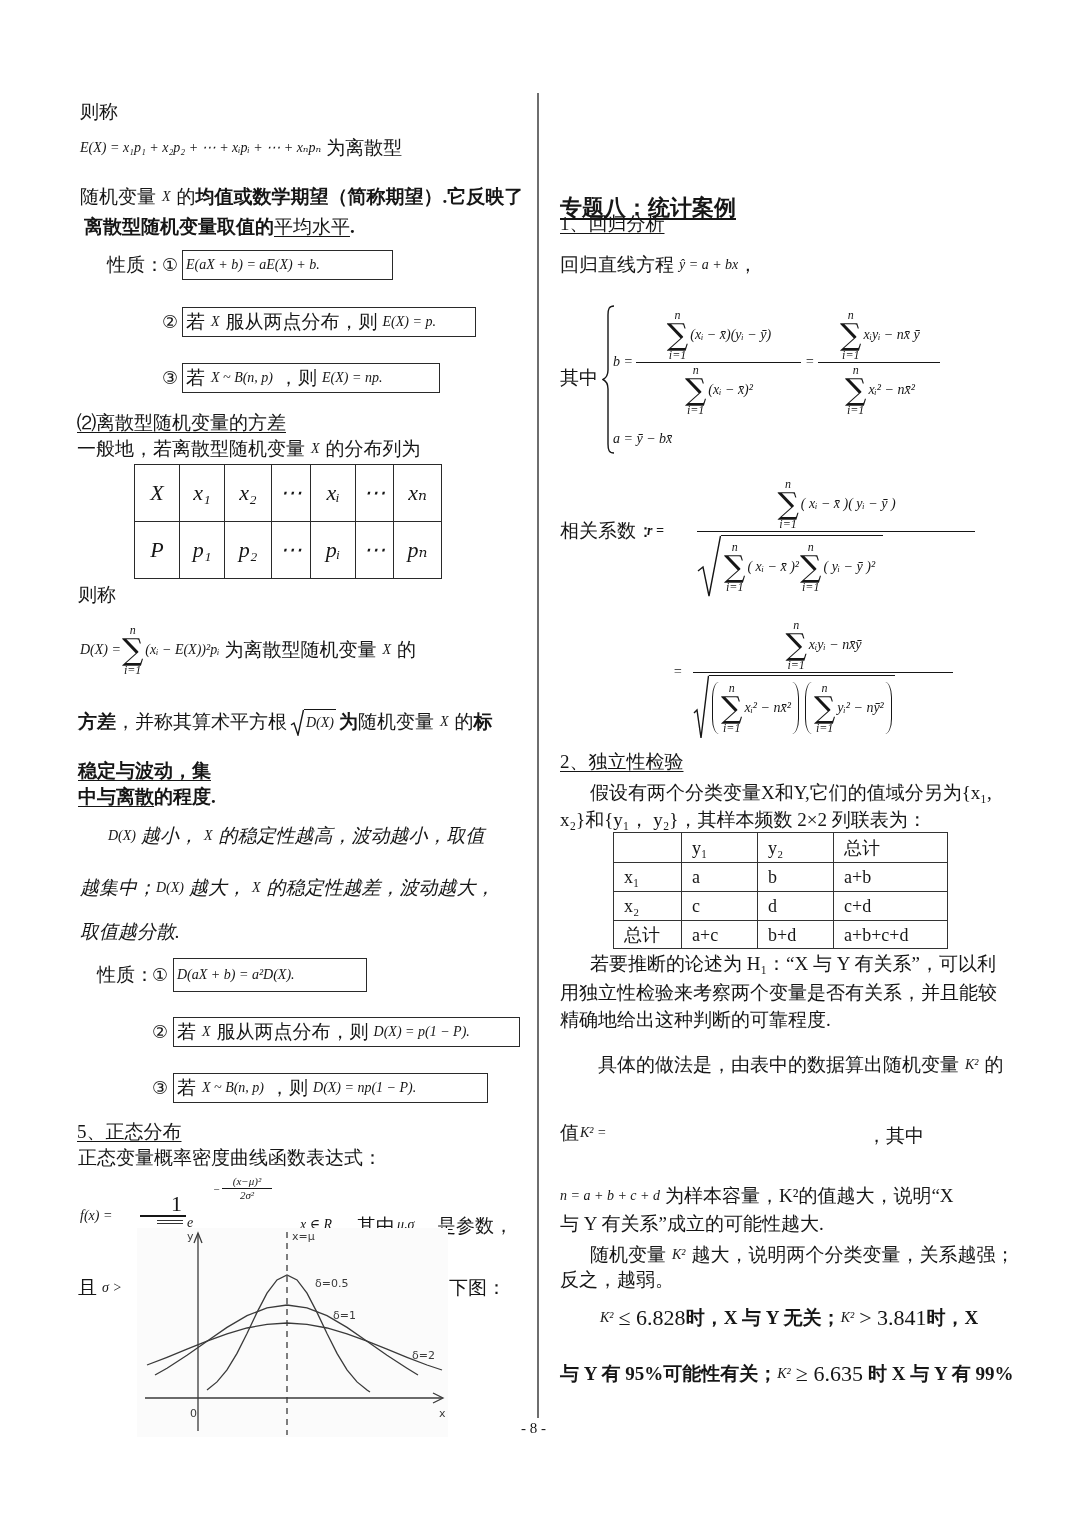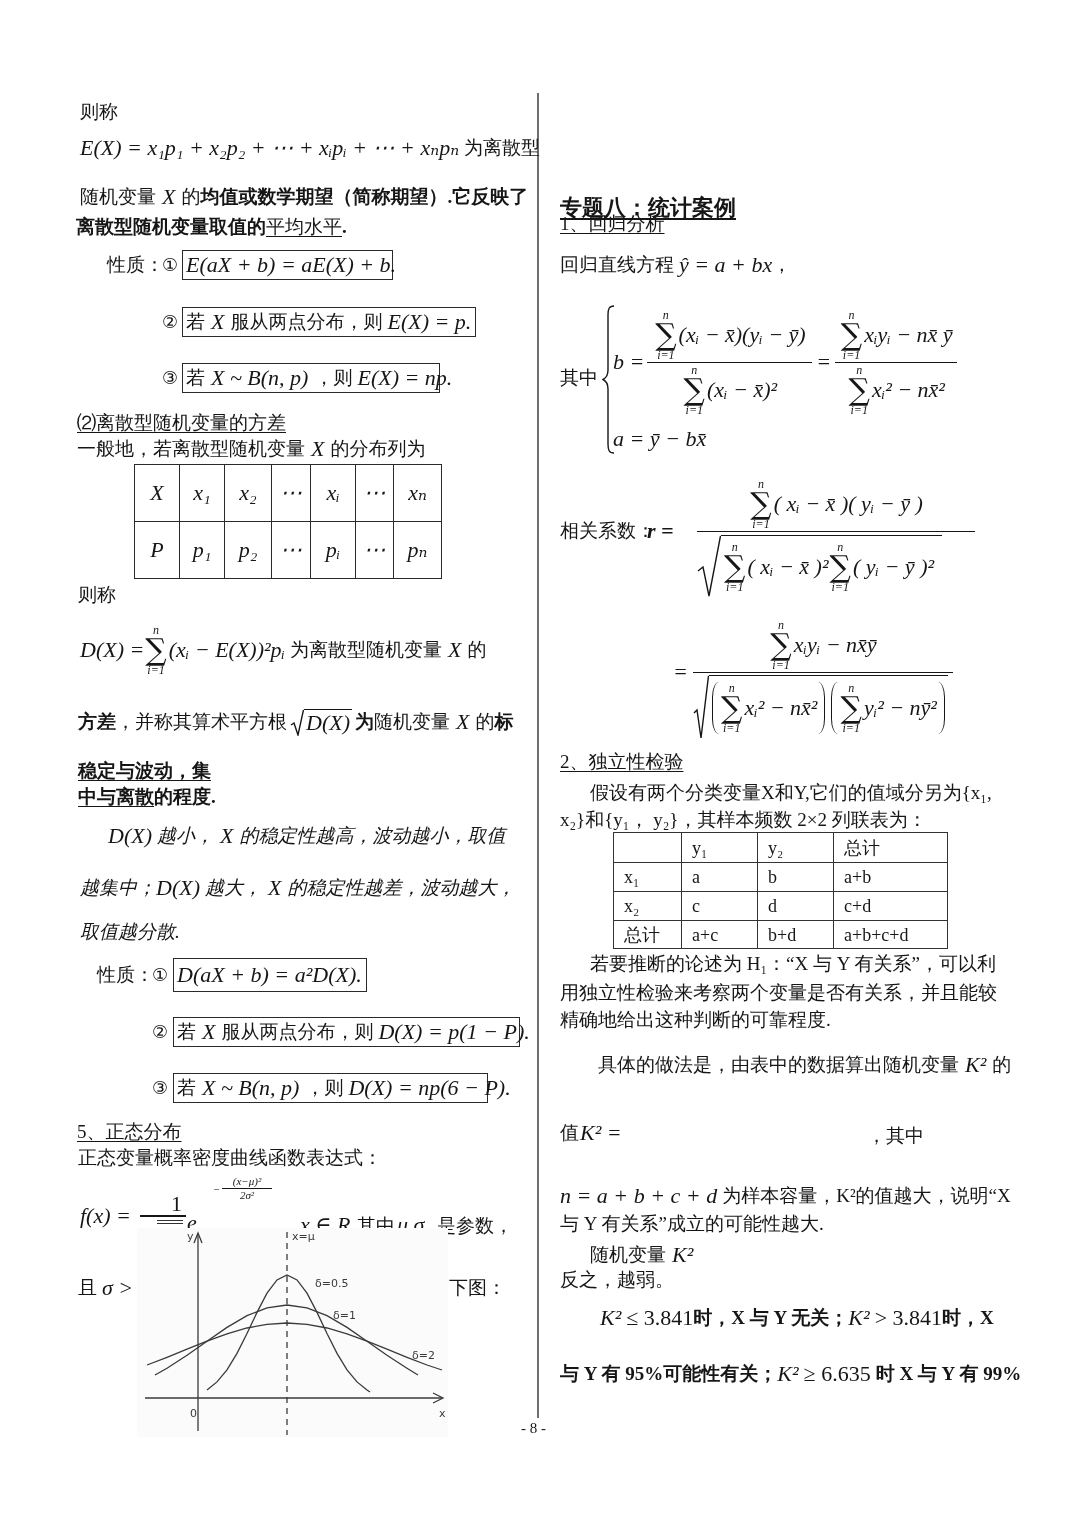--- a/index.html
+++ b/index.html
@@ -2,21 +2,21 @@
 <html><head>
 <meta charset="utf-8">
 <style>
 *{box-sizing:border-box;margin:0;padding:0;}
 html,body{background:#fff;}
 body{width:1080px;height:1527px;}
 #page{position:relative;width:1080px;height:1527px;background:#fff;color:#161616;font-family:"Liberation Serif","DejaVu Serif",serif;font-size:19px;overflow:hidden;padding-left:32px;}
 .ln{position:absolute;white-space:nowrap;height:24px;line-height:24px;display:flex;align-items:center;}
 .h28{height:28px;line-height:28px;}
 .fx{position:absolute;white-space:nowrap;display:flex;align-items:center;}
-.m{font-family:"Liberation Serif","DejaVu Serif",serif;font-style:italic;font-size:22px;}
+.m{font-family:"Liberation Serif","DejaVu Serif",serif;font-style:italic;font-size:14px;}
 .mu{font-family:"Liberation Serif","DejaVu Serif",serif;font-style:normal;font-size:22px;}
 .b{font-weight:bold;}
 .u{text-decoration:underline;text-decoration-thickness:1px;text-underline-offset:3px;}
 .it{font-style:italic;}
 .vx{margin:0 6px;}
 .ml{margin-left:5px;}
 .mr{margin-right:5px;}
 .divider{position:absolute;left:537px;top:93px;width:2px;height:1325px;background:#6e6e6e;}
 .pagenum{position:absolute;left:521px;top:1419px;font-size:15px;line-height:18px;white-space:nowrap;}
 .marker{position:absolute;font-family:"DejaVu Sans",sans-serif;font-size:18px;line-height:24px;height:24px;white-space:nowrap;}
@@ -58,21 +58,21 @@
     <span class="ml">为离散型</span>
   </div>
 
   <div class="ln" style="left:80px;top:185px">
     <span>随机变量</span>
     <span class="m vx">X</span>
     <span>的</span>
     <span class="b">均值或数学期望（简称期望）.它反映了</span>
   </div>
 
-  <div class="ln" style="left:76px;top:215px">
+  <div class="ln" style="left:84px;top:215px">
     <span class="b">离散型随机变量取值的</span>
     <span class="u">平均水平</span>
     <span class="b">.</span>
   </div>
 
   <div class="ln" style="left:107px;top:253px">性质：</div>
   <div class="marker" style="left:162px;top:253px">①</div>
   <div class="box" style="left:182px;top:250px;width:211px;height:30px">
     <span class="m">E(aX + b) = aE(X) + b.</span>
   </div>
@@ -200,21 +200,21 @@
     <span class="m vx">X</span>
     <span>服从两点分布，则</span>
     <span class="m ml">D(X) = p(1 − P).</span>
   </div>
 
   <div class="marker" style="left:152px;top:1076px">③</div>
   <div class="box" style="left:173px;top:1073px;width:315px;height:30px">
     <span>若</span>
     <span class="m vx">X ~ B(n, p)</span>
     <span>，则</span>
-    <span class="m ml">D(X) = np(6 − P).</span>
+    <span class="m ml">D(X) = np(1 − P).</span>
   </div>
 
   <div class="ln u" style="left:77px;top:1120px">5、正态分布</div>
   <div class="ln" style="left:78px;top:1146px">正态变量概率密度曲线函数表达式：</div>
 
   <div class="ln h28 m" style="left:80px;top:1202px">f(x) =</div>
   <div class="ln mu" style="left:171px;top:1192px">1</div>
   <div class="abs" style="left:140px;top:1215px;width:46px;height:1.5px;background:#161616"></div>
   <div class="abs" style="left:157px;top:1220px;width:26px;height:4px;border-top:1px solid #333;border-bottom:1px solid #333"></div>
   <div class="ln h28 m" style="left:187px;top:1209px">e</div>
@@ -439,26 +439,27 @@
 
   <div class="ln h28" style="left:560px;top:1182px">
     <span class="m mr">n = a + b + c + d</span>
     <span>为样本容量，K²的值越大，说明“X</span>
   </div>
   <div class="ln" style="left:560px;top:1212px">与 Y 有关系”成立的可能性越大.</div>
 
   <div class="ln h28" style="left:590px;top:1241px">
     <span>随机变量</span>
     <span class="m vx">K²</span>
+    <span>越大，说明两个分类变量，关系越强；</span>
   </div>
   <div class="ln" style="left:560px;top:1268px">反之，越弱。</div>
 
   <div class="ln h28" style="left:600px;top:1304px">
     <span class="m">K²</span>
-    <span class="mu ml">≤ 3.841</span>
+    <span class="mu ml">≤ 6.828</span>
     <span class="b">时，X 与 Y 无关；</span>
     <span class="m">K²</span>
     <span class="mu ml">&gt; 3.841</span>
     <span class="b">时，X</span>
   </div>
   <div class="ln h28" style="left:560px;top:1360px">
     <span class="b">与 Y 有 95%可能性有关；</span>
     <span class="m">K²</span>
     <span class="mu ml mr">≥ 6.635</span>
     <span class="b">时 X 与 Y 有 99%</span>

